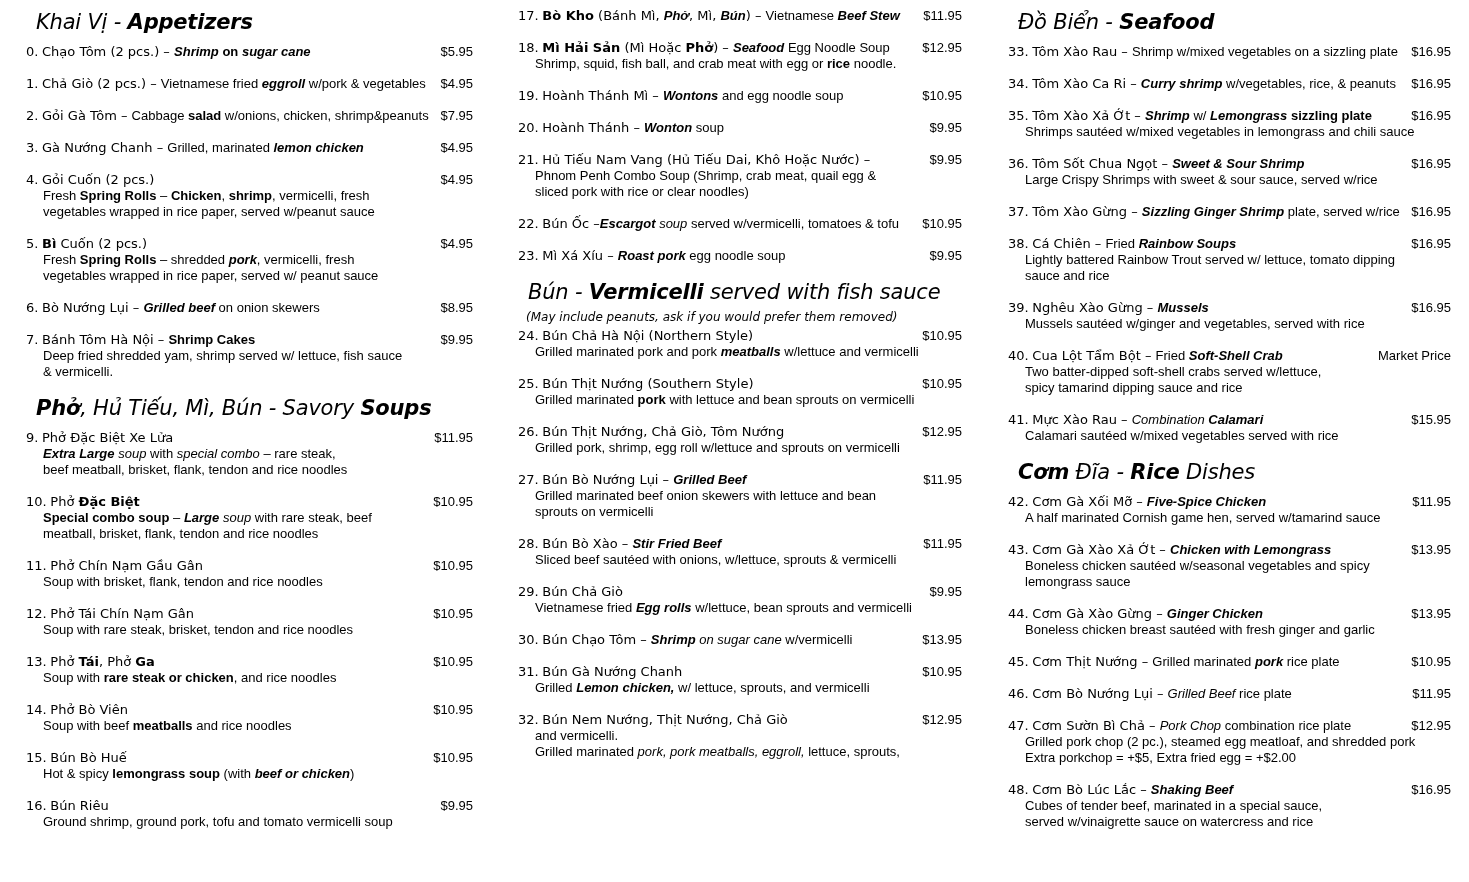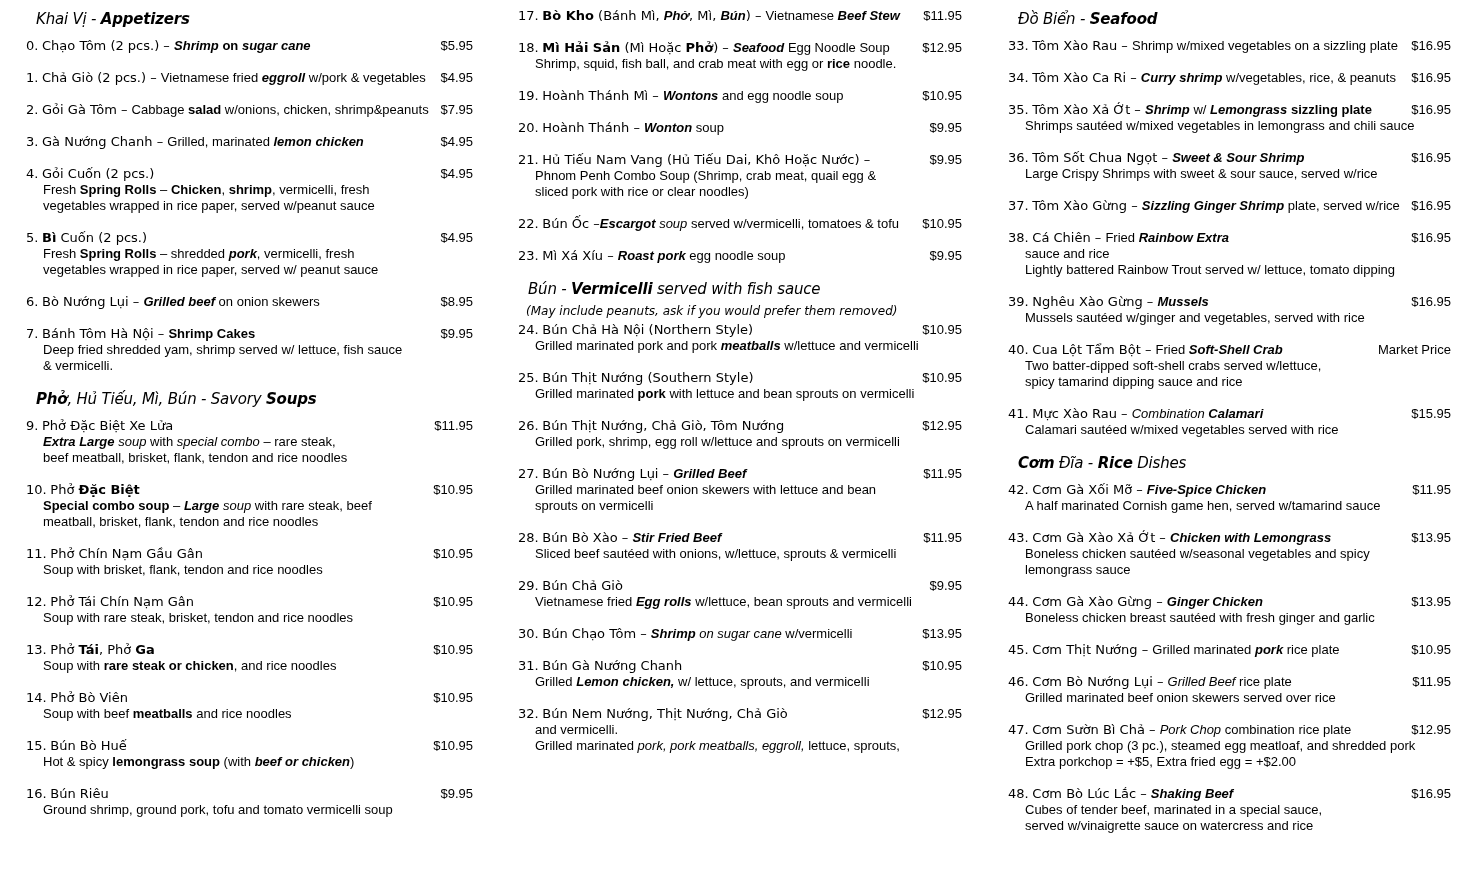--- a/index.html
+++ b/index.html
@@ -6,21 +6,21 @@
   html,body { width:1469px; height:882px; background:#ffffff; color:#000000; overflow:hidden; }
   body { font-family:"Liberation Sans", sans-serif; font-size:13px; }
   .page { display:flex; padding:8px 18px 0 26px; }
   .col  { flex:0 0 auto; }
   .c0 { width:447px; }
   .c1 { width:444px; margin-left:45px; }
   .c2 { width:443px; margin-left:46px; }
   .heading {
     font-family:"DejaVu Sans", sans-serif;
     font-style:italic;
-    font-size:15px;
+    font-size:21px;
     white-space:nowrap;
     margin:2px 0 10px 10px;
     letter-spacing:-0.2px;
   }
   .section + .section .heading { margin-top:14px; }
   .heading .b { font-weight:bold; }
   .note {
     font-family:"DejaVu Sans", sans-serif;
     font-style:italic;
     font-size:12px;
@@ -308,25 +308,25 @@
           <div class="desc"><span>Large Crispy Shrimps with sweet &amp; sour sauce, served w/rice</span></div>
         </div>
         <div class="item">
           <div class="item-head">
             <span class="name"><span class="num">37.</span><span> </span><span class="vn">Tôm Xào Gừng – </span><span class="b i">Sizzling Ginger Shrimp</span><span> plate, served w/rice</span></span>
             <span class="price">$16.95</span>
           </div>
         </div>
         <div class="item">
           <div class="item-head">
-            <span class="name"><span class="num">38.</span><span> </span><span class="vn">Cá Chiên – </span><span>Fried </span><span class="b i">Rainbow Extra</span></span>
-            <span class="price">$16.95</span>
-          </div>
+            <span class="name"><span class="num">38.</span><span> </span><span class="vn">Cá Chiên – </span><span>Fried </span><span class="b i">Rainbow Soups</span></span>
+            <span class="price">$16.95</span>
+          </div>
+          <div class="desc"><span>Lightly battered Rainbow Trout served w/ lettuce, tomato dipping</span></div>
           <div class="desc"><span>sauce and rice</span></div>
-          <div class="desc"><span>Lightly battered Rainbow Trout served w/ lettuce, tomato dipping</span></div>
         </div>
         <div class="item">
           <div class="item-head">
             <span class="name"><span class="num">39.</span><span> </span><span class="vn">Nghêu Xào Gừng – </span><span class="b i">Mussels</span></span>
             <span class="price">$16.95</span>
           </div>
           <div class="desc"><span>Mussels sautéed w/ginger and vegetables, served with rice</span></div>
         </div>
         <div class="item">
           <div class="item-head">
@@ -372,28 +372,27 @@
           <div class="item-head">
             <span class="name"><span class="num">45.</span><span> </span><span class="vn">Cơm Thịt Nướng – </span><span>Grilled marinated </span><span class="b i">pork</span><span> rice plate</span></span>
             <span class="price">$10.95</span>
           </div>
         </div>
         <div class="item">
           <div class="item-head">
             <span class="name"><span class="num">46.</span><span> </span><span class="vn">Cơm Bò Nướng Lụi – </span><span class="i">Grilled Beef</span><span> rice plate</span></span>
             <span class="price">$11.95</span>
           </div>
-          <div class="desc"><span>Grilled marinated beef onion skewers served over rice</span></div>
         </div>
         <div class="item">
           <div class="item-head">
             <span class="name"><span class="num">47.</span><span> </span><span class="vn">Cơm Sườn Bì Chả – </span><span class="i">Pork Chop</span><span> combination rice plate</span></span>
             <span class="price">$12.95</span>
           </div>
-          <div class="desc"><span>Grilled pork chop (3 pc.), steamed egg meatloaf, and shredded pork</span></div>
+          <div class="desc"><span>Grilled pork chop (2 pc.), steamed egg meatloaf, and shredded pork</span></div>
           <div class="desc"><span>Extra porkchop = +$5, Extra fried egg = +$2.00</span></div>
         </div>
         <div class="item">
           <div class="item-head">
             <span class="name"><span class="num">48.</span><span> </span><span class="vn">Cơm Bò Lúc Lắc – </span><span class="b i">Shaking Beef</span></span>
             <span class="price">$16.95</span>
           </div>
           <div class="desc"><span>Cubes of tender beef, marinated in a special sauce,</span></div>
           <div class="desc"><span>served w/vinaigrette sauce on watercress and rice</span></div>
         </div>

